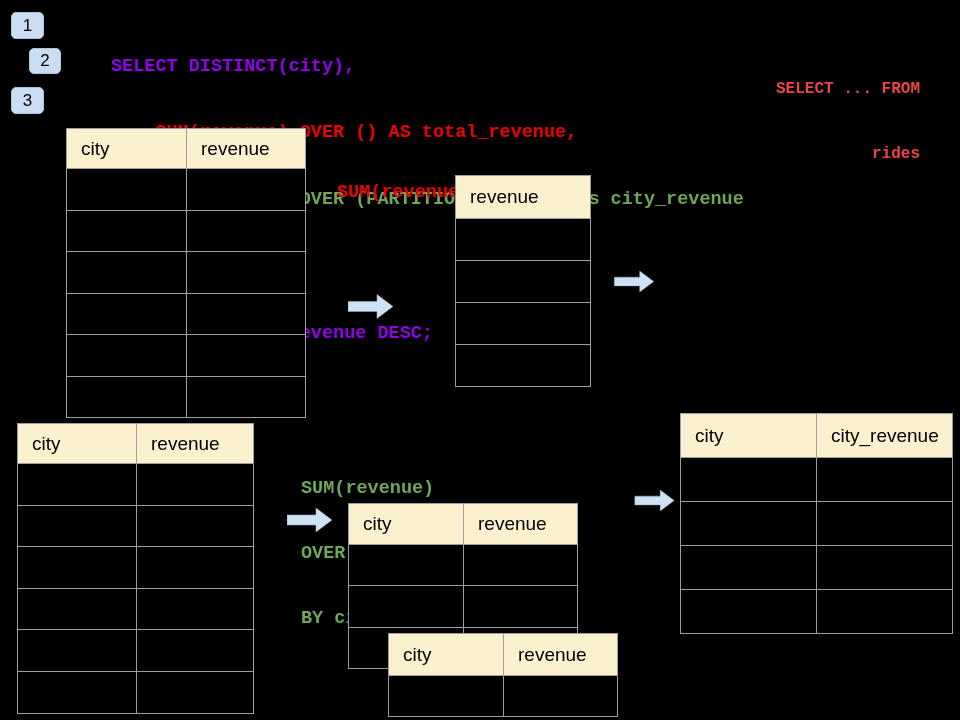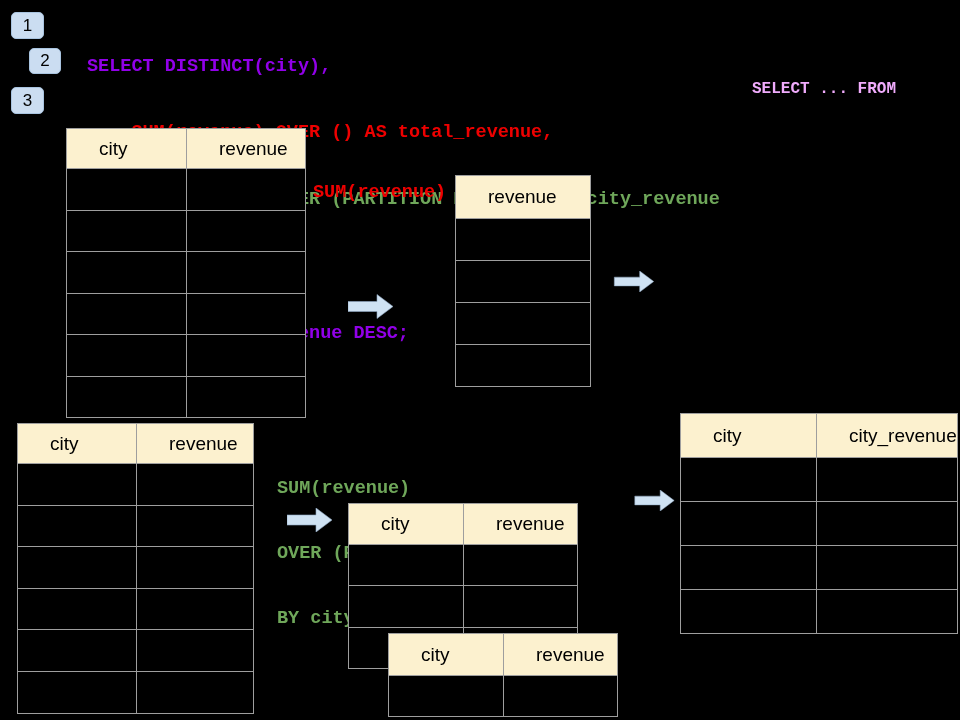--- a/index.html
+++ b/index.html
@@ -3,29 +3,29 @@
 <meta charset="utf-8">
 <style>
   html,body{margin:0;padding:0;background:#000;}
   .canvas{position:relative;width:960px;height:720px;background:var(--background,#000);overflow:hidden;
           font-family:"Liberation Sans",sans-serif;}
   
   .badge{position:absolute;background:var(--badge-fill);border:1px solid var(--badge-border);
          border-radius:5px;color:#000;font-size:17px;display:flex;align-items:center;justify-content:center;}
   
   .code{position:absolute;font-family:"Liberation Mono","DejaVu Sans Mono",monospace;
-        font-weight:bold;white-space:pre;}
+        font-weight:bold;white-space:pre;margin-left:24px;}
   .code-main{left:87px;top:11px;font-size:18.5px;line-height:22.3px;}
   .code-side{left:752px;top:36px;font-size:16px;line-height:21.5px;}
   .code-red{left:313px;top:137px;font-size:18.5px;line-height:22.3px;}
   .code-green{left:277px;top:434px;font-size:18.5px;line-height:21.8px;}
   
   table{position:absolute;border-collapse:collapse;background:#000;table-layout:fixed;}
   th{background:var(--table-header-fill);color:#000;font-weight:normal;font-size:19px;
-     text-align:left;padding:0 0 0 32px;border:1px solid var(--table-border);}
+     text-align:left;padding:0 0 0 14px;border:1px solid var(--table-border);}
   td{border:1px solid var(--table-border);padding:0;}
   #tableA th{height:39px;} #tableA td{height:40.5px;}
   #tableB th{height:42px;} #tableB td{height:41px;}
   #tableC th{height:39px;} #tableC td{height:40.6px;}
   #tableD th{height:40px;} #tableD td{height:40.3px;}
   #tableE th{height:41px;} #tableE td{height:40px;}
   #tableF th{height:43px;} #tableF td{height:43px;}
   #tableD{z-index:1;} #tableE{z-index:2;}
   
   .arrow{position:absolute;}
@@ -47,22 +47,23 @@
   </div>
 
   <div class="code code-main">
     <div style="color: rgb(145, 0, 232);">SELECT DISTINCT(city),</div>
     <div style="color: rgb(238, 0, 0);">    SUM(revenue) OVER () AS total_revenue,</div>
     <div style="color: rgb(111, 167, 90);">    SUM(revenue) OVER (PARTITION BY city) as city_revenue</div>
     <div style="color: rgb(145, 0, 232);">  FROM rides</div>
     <div style="color: rgb(145, 0, 232);">  ORDER by city_revenue DESC;</div>
   </div>
 
-  <div class="code code-side" style="color: #f0abfc; text-align: right;">
+  <div class="code code-side" style="color: #ef4444; text-align: right;">
     <div>SELECT ... FROM</div>
+    <div>rides</div>
   </div>
 
   <div class="code code-red" style="color: rgb(238, 0, 0);">
     <div>SUM(revenue)</div>
   </div>
 
   <div class="code code-green" style="color: rgb(111, 167, 90);">
     <div>SUM(revenue)</div>
     <div>OVER (PARTITION</div>
     <div>BY city)</div>

